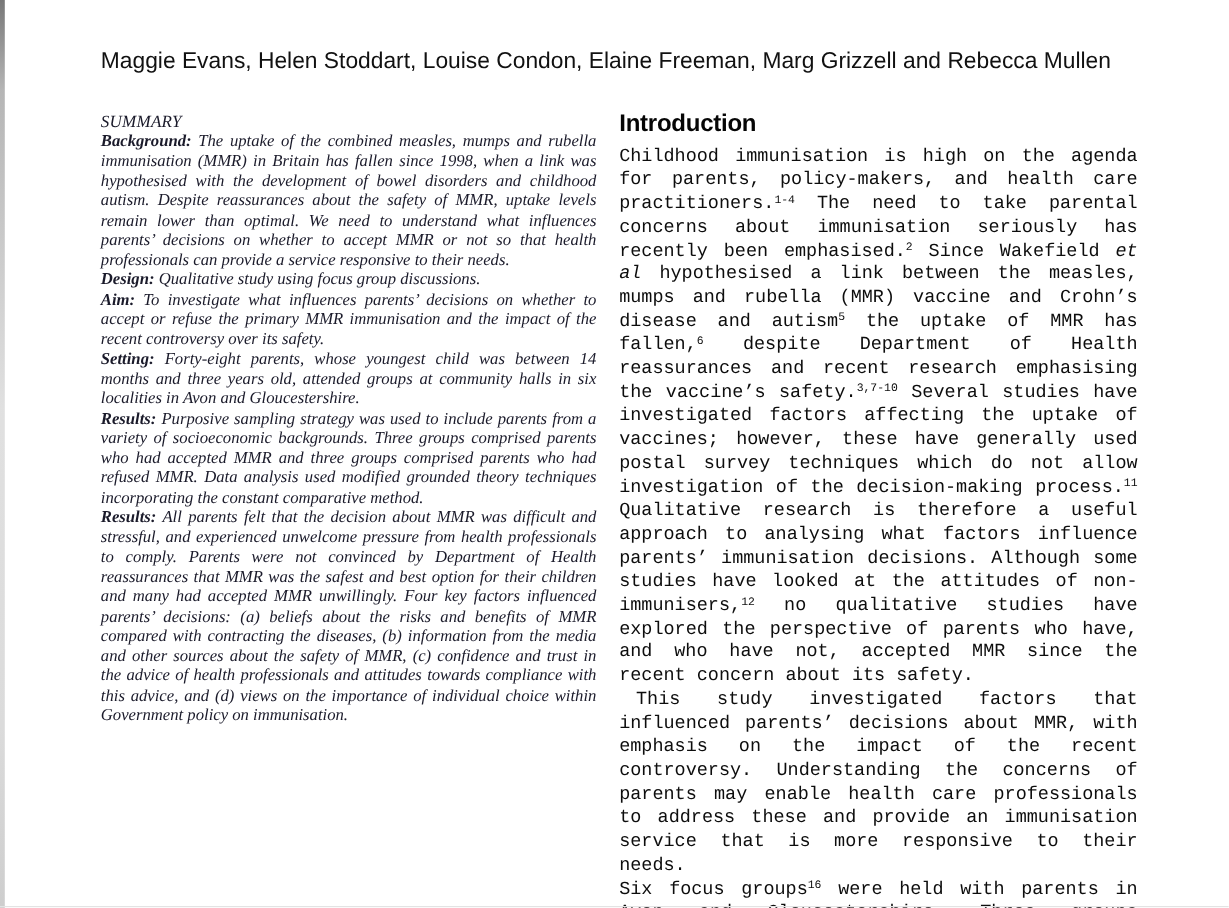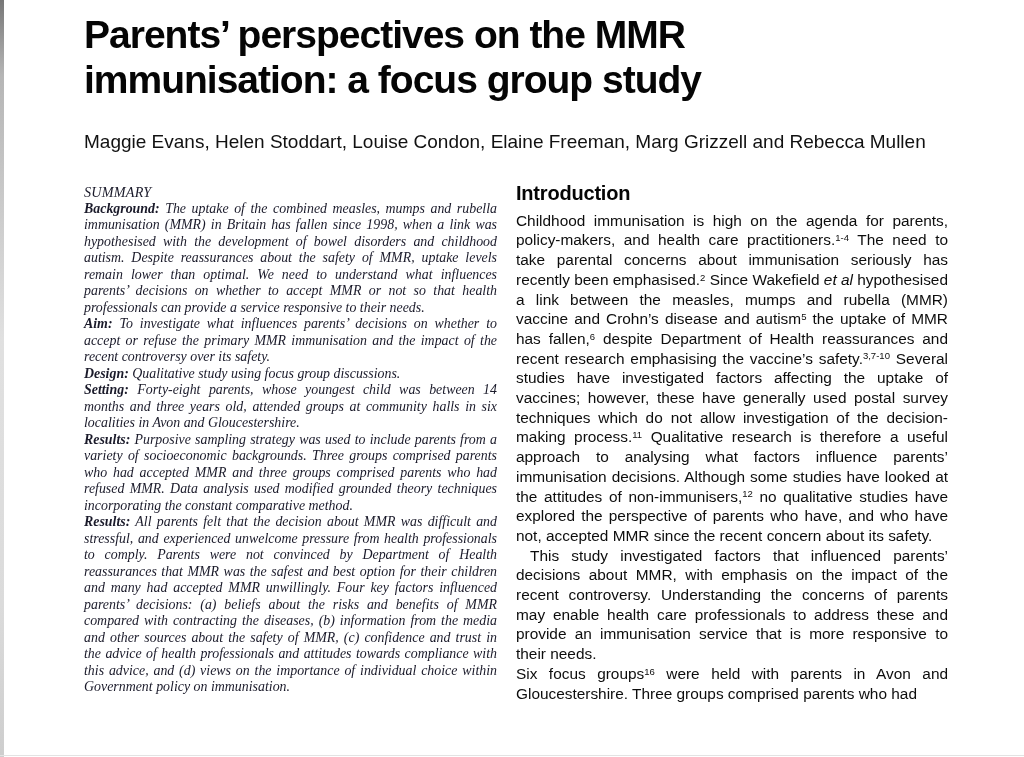--- a/index.html
+++ b/index.html
@@ -31,48 +31,44 @@
     font-size: 13.9px; line-height: 16.5px; text-align: justify; color: #1a1a2a;
   }
   .summary-heading { font-size: 14.2px; letter-spacing: 0.2px; }
   .summary p { margin: 0; }
   .summary b { font-weight: bold; }
 
   
   .body-text { font-size: 15.4px; line-height: 19.7px; text-align: justify; color: #0d0d0d; }
   .section-heading { font-size: 20px; font-weight: bold; letter-spacing: -0.2px; margin-bottom: 7px; color: #050505; }
   .section-heading.methods { margin-top: 16px; }
-  .body-text p { margin: 0; }
+  .body-text p { margin: 0; font-family: Liberation Mono, monospace; }
   .body-text p.indent { text-indent: 14px; }
 
   sup { font-size: 0.62em; line-height: 0; vertical-align: baseline; position: relative; top: -0.45em; }
   i { font-style: italic; }
 </style>
 </head>
 <body>
 
 <div class="edge-left"></div>
 <div class="edge-bottom"></div>
 
 <div class="page">
 
-  <h1 class="title">
-    <span>Parents’ perspectives on the MMR</span><br>
-    <span>immunisation: a focus group study</span>
-  </h1>
 
   <div class="authors">Maggie Evans, Helen Stoddart, Louise Condon, Elaine Freeman, Marg Grizzell and Rebecca Mullen</div>
 
   <div class="columns">
 
     <div class="col-left summary">
       <div class="summary-heading">SUMMARY</div>
       <p><b>Background:</b> <span>The uptake of the combined measles, mumps and rubella immunisation (MMR) in Britain has fallen since 1998, when a link was hypothesised with the development of bowel disorders and childhood autism. Despite reassurances about the safety of MMR, uptake levels remain lower than optimal. We need to understand what influences parents’ decisions on whether to accept MMR or not so that health professionals can provide a service responsive to their needs.</span></p>
+      <p><b>Design:</b> <span>Qualitative study using focus group discussions.</span></p>
       <p><b>Aim:</b> <span>To investigate what influences parents’ decisions on whether to accept or refuse the primary MMR immunisation and the impact of the recent controversy over its safety.</span></p>
-      <p><b>Design:</b> <span>Qualitative study using focus group discussions.</span></p>
       <p><b>Setting:</b> <span>Forty-eight parents, whose youngest child was between 14 months and three years old, attended groups at community halls in six localities in Avon and Gloucestershire.</span></p>
       <p><b>Results:</b> <span>Purposive sampling strategy was used to include parents from a variety of socioeconomic backgrounds. Three groups comprised parents who had accepted MMR and three groups comprised parents who had refused MMR. Data analysis used modified grounded theory techniques incorporating the constant comparative method.</span></p>
       <p><b>Results:</b> <span>All parents felt that the decision about MMR was difficult and stressful, and experienced unwelcome pressure from health professionals to comply. Parents were not convinced by Department of Health reassurances that MMR was the safest and best option for their children and many had accepted MMR unwillingly. Four key factors influenced parents’ decisions: (a) beliefs about the risks and benefits of MMR compared with contracting the diseases, (b) information from the media and other sources about the safety of MMR, (c) confidence and trust in the advice of health professionals and attitudes towards compliance with this advice, and (d) views on the importance of individual choice within Government policy on immunisation.</span></p>
     </div>
 
     <div class="col-right body-text">
       <h2 class="section-heading">Introduction</h2>
       <p>Childhood immunisation is high on the agenda for parents, policy-makers, and health care practitioners.<sup>1-4</sup> The need to take parental concerns about immunisation seriously has recently been emphasised.<sup>2</sup> Since Wakefield <i>et al</i> hypothesised a link between the measles, mumps and rubella (MMR) vaccine and Crohn’s disease and autism<sup>5</sup> the uptake of MMR has fallen,<sup>6</sup> despite Department of Health reassurances and recent research emphasising the vaccine’s safety.<sup>3,7-10</sup> Several studies have investigated factors affecting the uptake of vaccines; however, these have generally used postal survey techniques which do not allow investigation of the decision-making process.<sup>11</sup> Qualitative research is therefore a useful approach to analysing what factors influence parents’ immunisation decisions. Although some studies have looked at the attitudes of non-immunisers,<sup>12</sup> no qualitative studies have explored the perspective of parents who have, and who have not, accepted MMR since the recent concern about its safety.</p>
       <p class="indent">This study investigated factors that influenced parents’ decisions about MMR, with emphasis on the impact of the recent controversy. Understanding the concerns of parents may enable health care professionals to address these and provide an immunisation service that is more responsive to their needs.</p>
       <p>Six focus groups<sup>16</sup> were held with parents in Avon and Gloucestershire. Three groups comprised parents who had</p>

